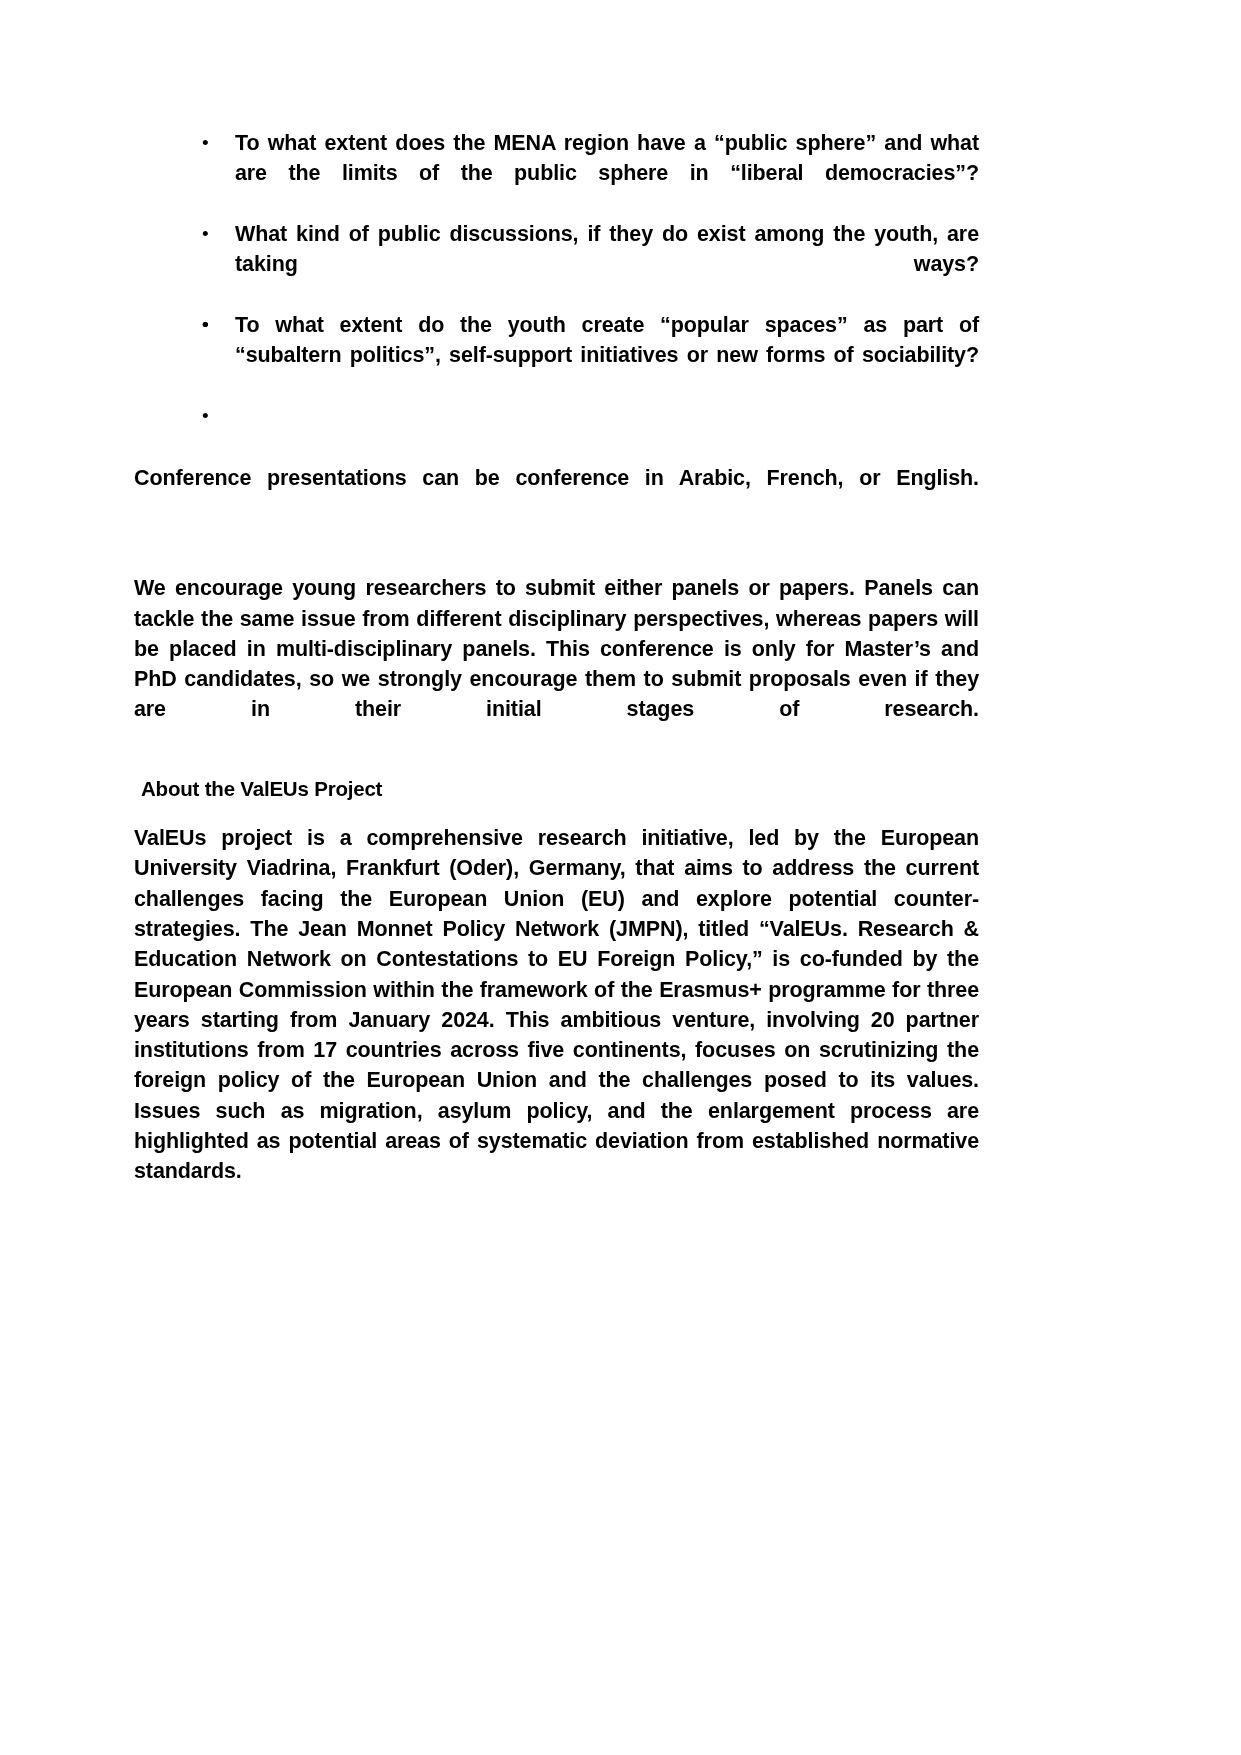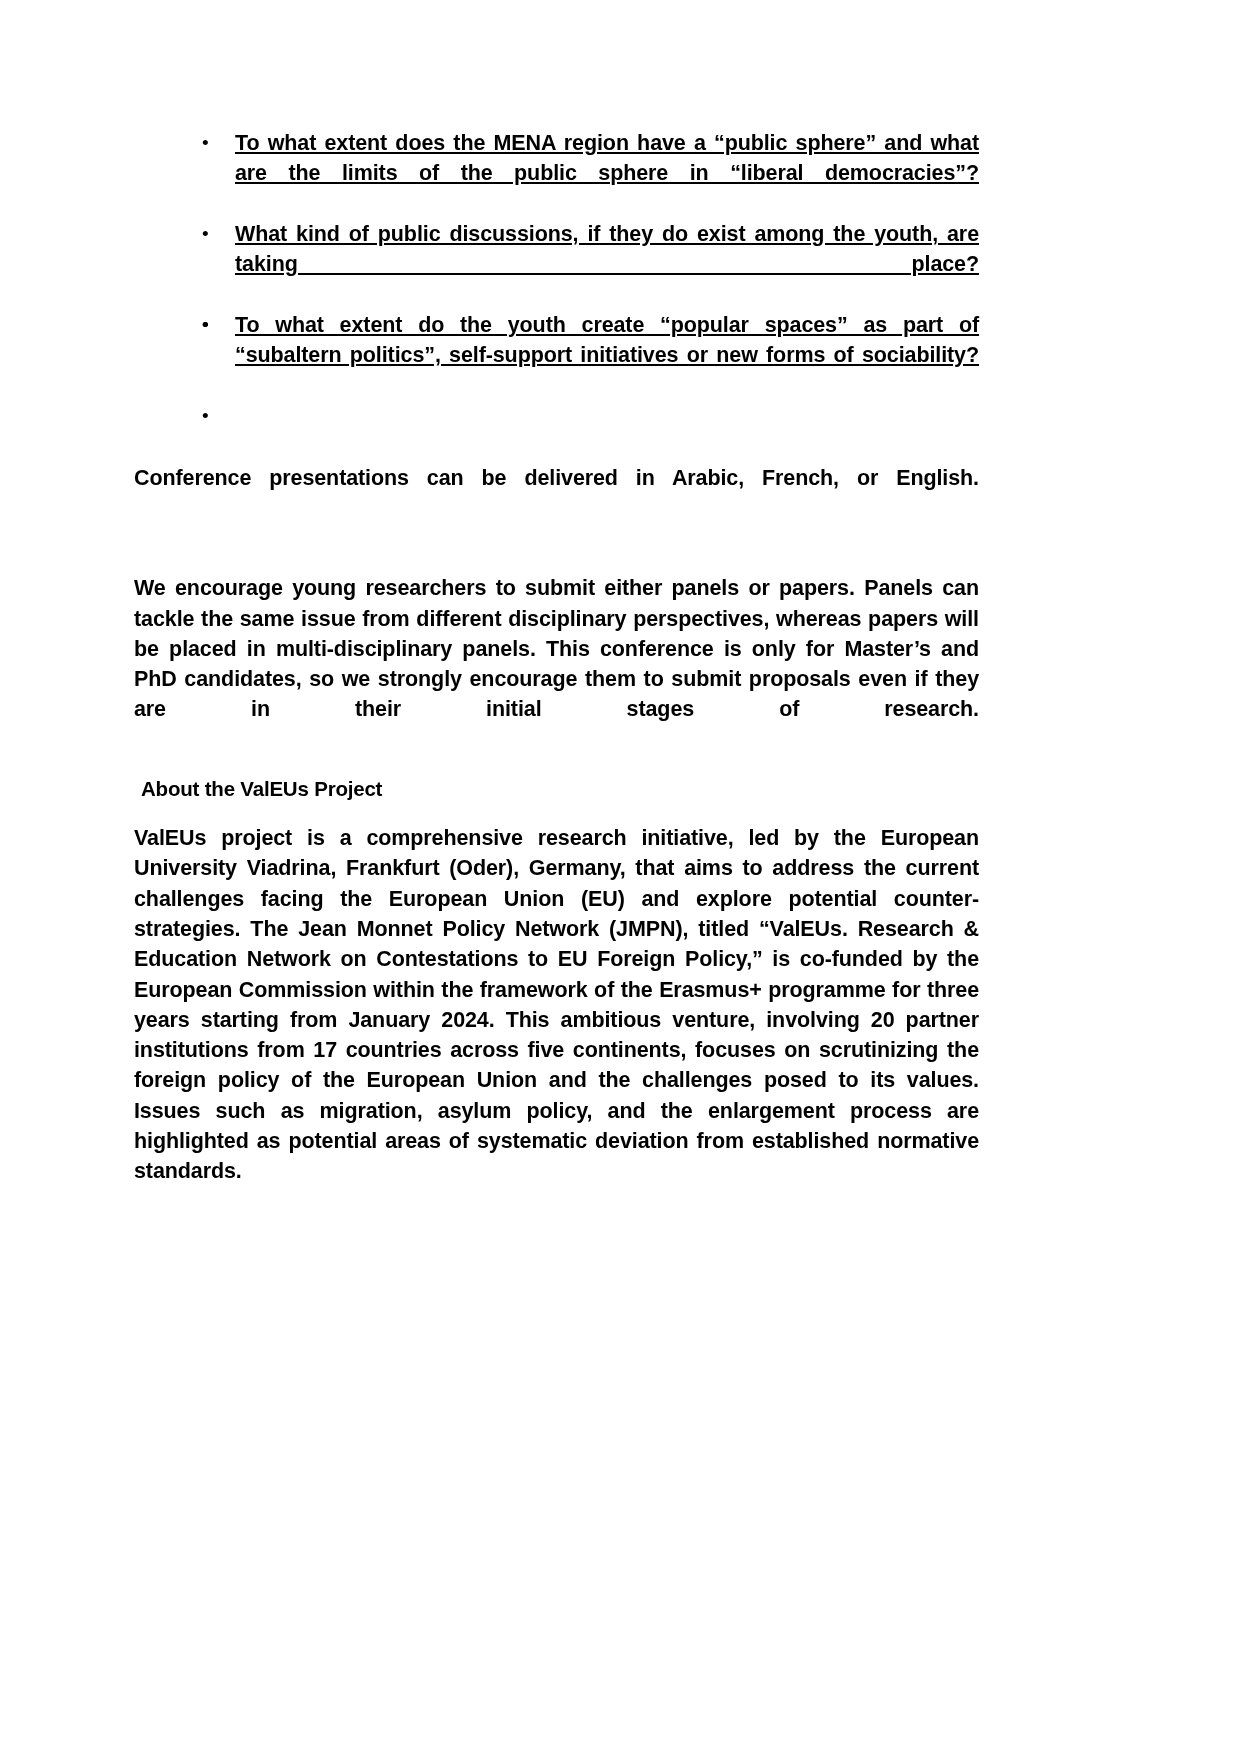--- a/index.html
+++ b/index.html
@@ -53,21 +53,20 @@
     left: 68px;
     top: 0;
     width: 14px;
     font-size: 19px;
     line-height: 30.3px;
     font-weight: normal;
     text-align: left;
   }
   ul.q-list > li .txt {
     display: block;
-    text-decoration: underline;
   }
   
   ul.q-list > li .txt::after {
     content: "";
     display: inline-block;
     width: 100%;
   }
 
   
   p.body {
@@ -104,40 +103,40 @@
 <div class="page">
   <div class="content">
 
     <ul class="q-list">
       <li>
         <span class="marker">•</span>
         <span class="txt">To what extent does the MENA region have a “public sphere” and what are the limits of the public sphere in “liberal democracies”?</span>
       </li>
       <li>
         <span class="marker">•</span>
-        <span class="txt">What kind of public discussions, if they do exist among the youth, are taking place?</span>
+        <span class="txt">What kind of public discussions, if they do exist among the youth, are taking ways?</span>
       </li>
       <li>
         <span class="marker">•</span>
       </li>
       <li>
         <span class="marker">•</span>
       </li>
       <li>
         <span class="marker">•</span>
         <span class="txt">To what extent do the youth create “popular spaces” as part of “subaltern politics”, self-support initiatives or new forms of sociability?</span>
       </li>
       <li>
         <span class="marker">•</span>
       </li>
     </ul>
 
     <div class="gap-xl"></div>
 
-    <p class="body">Conference presentations can be delivered in Arabic, French, or English.</p>
+    <p class="body">Conference presentations can be conference in Arabic, French, or English.</p>
 
     <div class="gap-lg"></div>
 
     <p class="body">We encourage young researchers to submit either panels or papers. Panels can tackle the same issue from different disciplinary perspectives, whereas papers will be placed in multi-disciplinary panels. This conference is only for Master’s and PhD candidates, so we strongly encourage them to submit proposals even if they are in their initial stages of research.</p>
 
     <div class="gap-sm"></div>
 
     <h2 class="section-heading">About the ValEUs Project</h2>
 
     <div class="gap-sm"></div>

